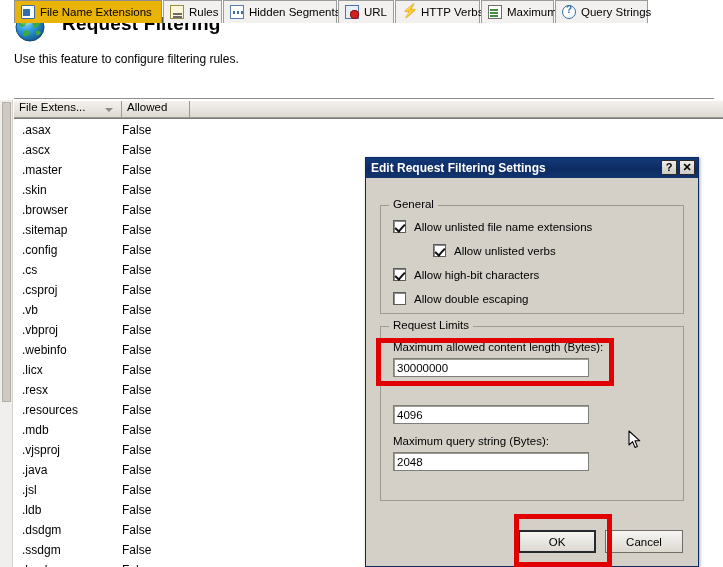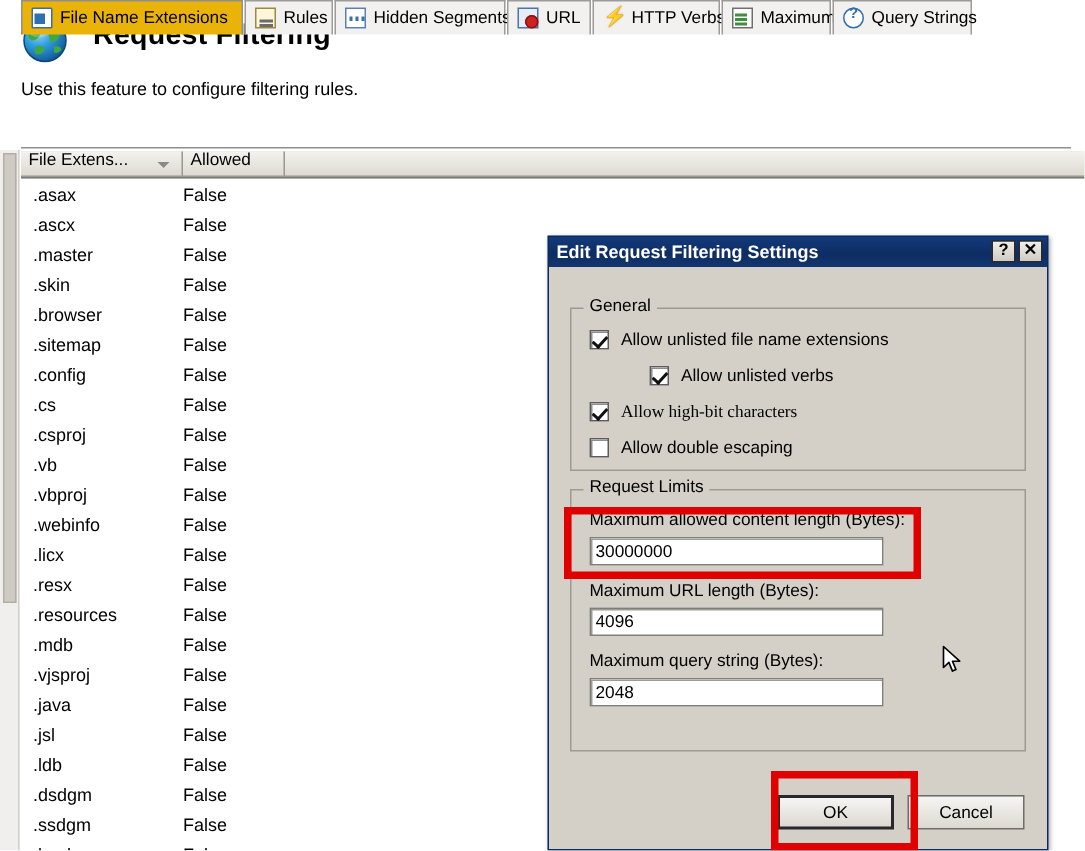--- a/index.html
+++ b/index.html
@@ -445,37 +445,36 @@
         <div class="gb-legend">General</div>
 
         <div class="chkrow" style="top:14px;">
           <span class="chkbox checked"></span>
           <span>Allow unlisted file name extensions</span>
         </div>
         <div class="chkrow" style="top:38px;padding-left:40px;">
           <span class="chkbox checked"></span>
           <span>Allow unlisted verbs</span>
         </div>
-        <div class="chkrow" style="top:62px;font-family:Liberation Serif, serif;">
+        <div class="chkrow" style="top:62px;">
           <span class="chkbox checked"></span>
           <span>Allow high-bit characters</span>
         </div>
         <div class="chkrow" style="top:86px;">
           <span class="chkbox"></span>
           <span>Allow double escaping</span>
         </div>
       </div>
 
       <div class="groupbox gb-limits">
         <div class="gb-legend">Request Limits</div>
 
         <div class="fieldlabel" style="top:14px;">Maximum allowed content length (Bytes):</div>
         <input class="textbox" style="top: 31px;" value="30000000">
 
-        <div class="fieldlabel" style="top:61px;">Maximum URL length (Bytes):</div>
         <input class="textbox" style="top: 78px;" value="4096">
 
         <div class="fieldlabel" style="top:108px;">Maximum query string (Bytes):</div>
         <input class="textbox" style="top: 125px;" value="2048">
       </div>
 
       <button class="dlgbutton default" style="left:152px;top:352px;">OK</button>
       <button class="dlgbutton" style="left:239px;top:352px;">Cancel</button>
     </div>
   </div>

